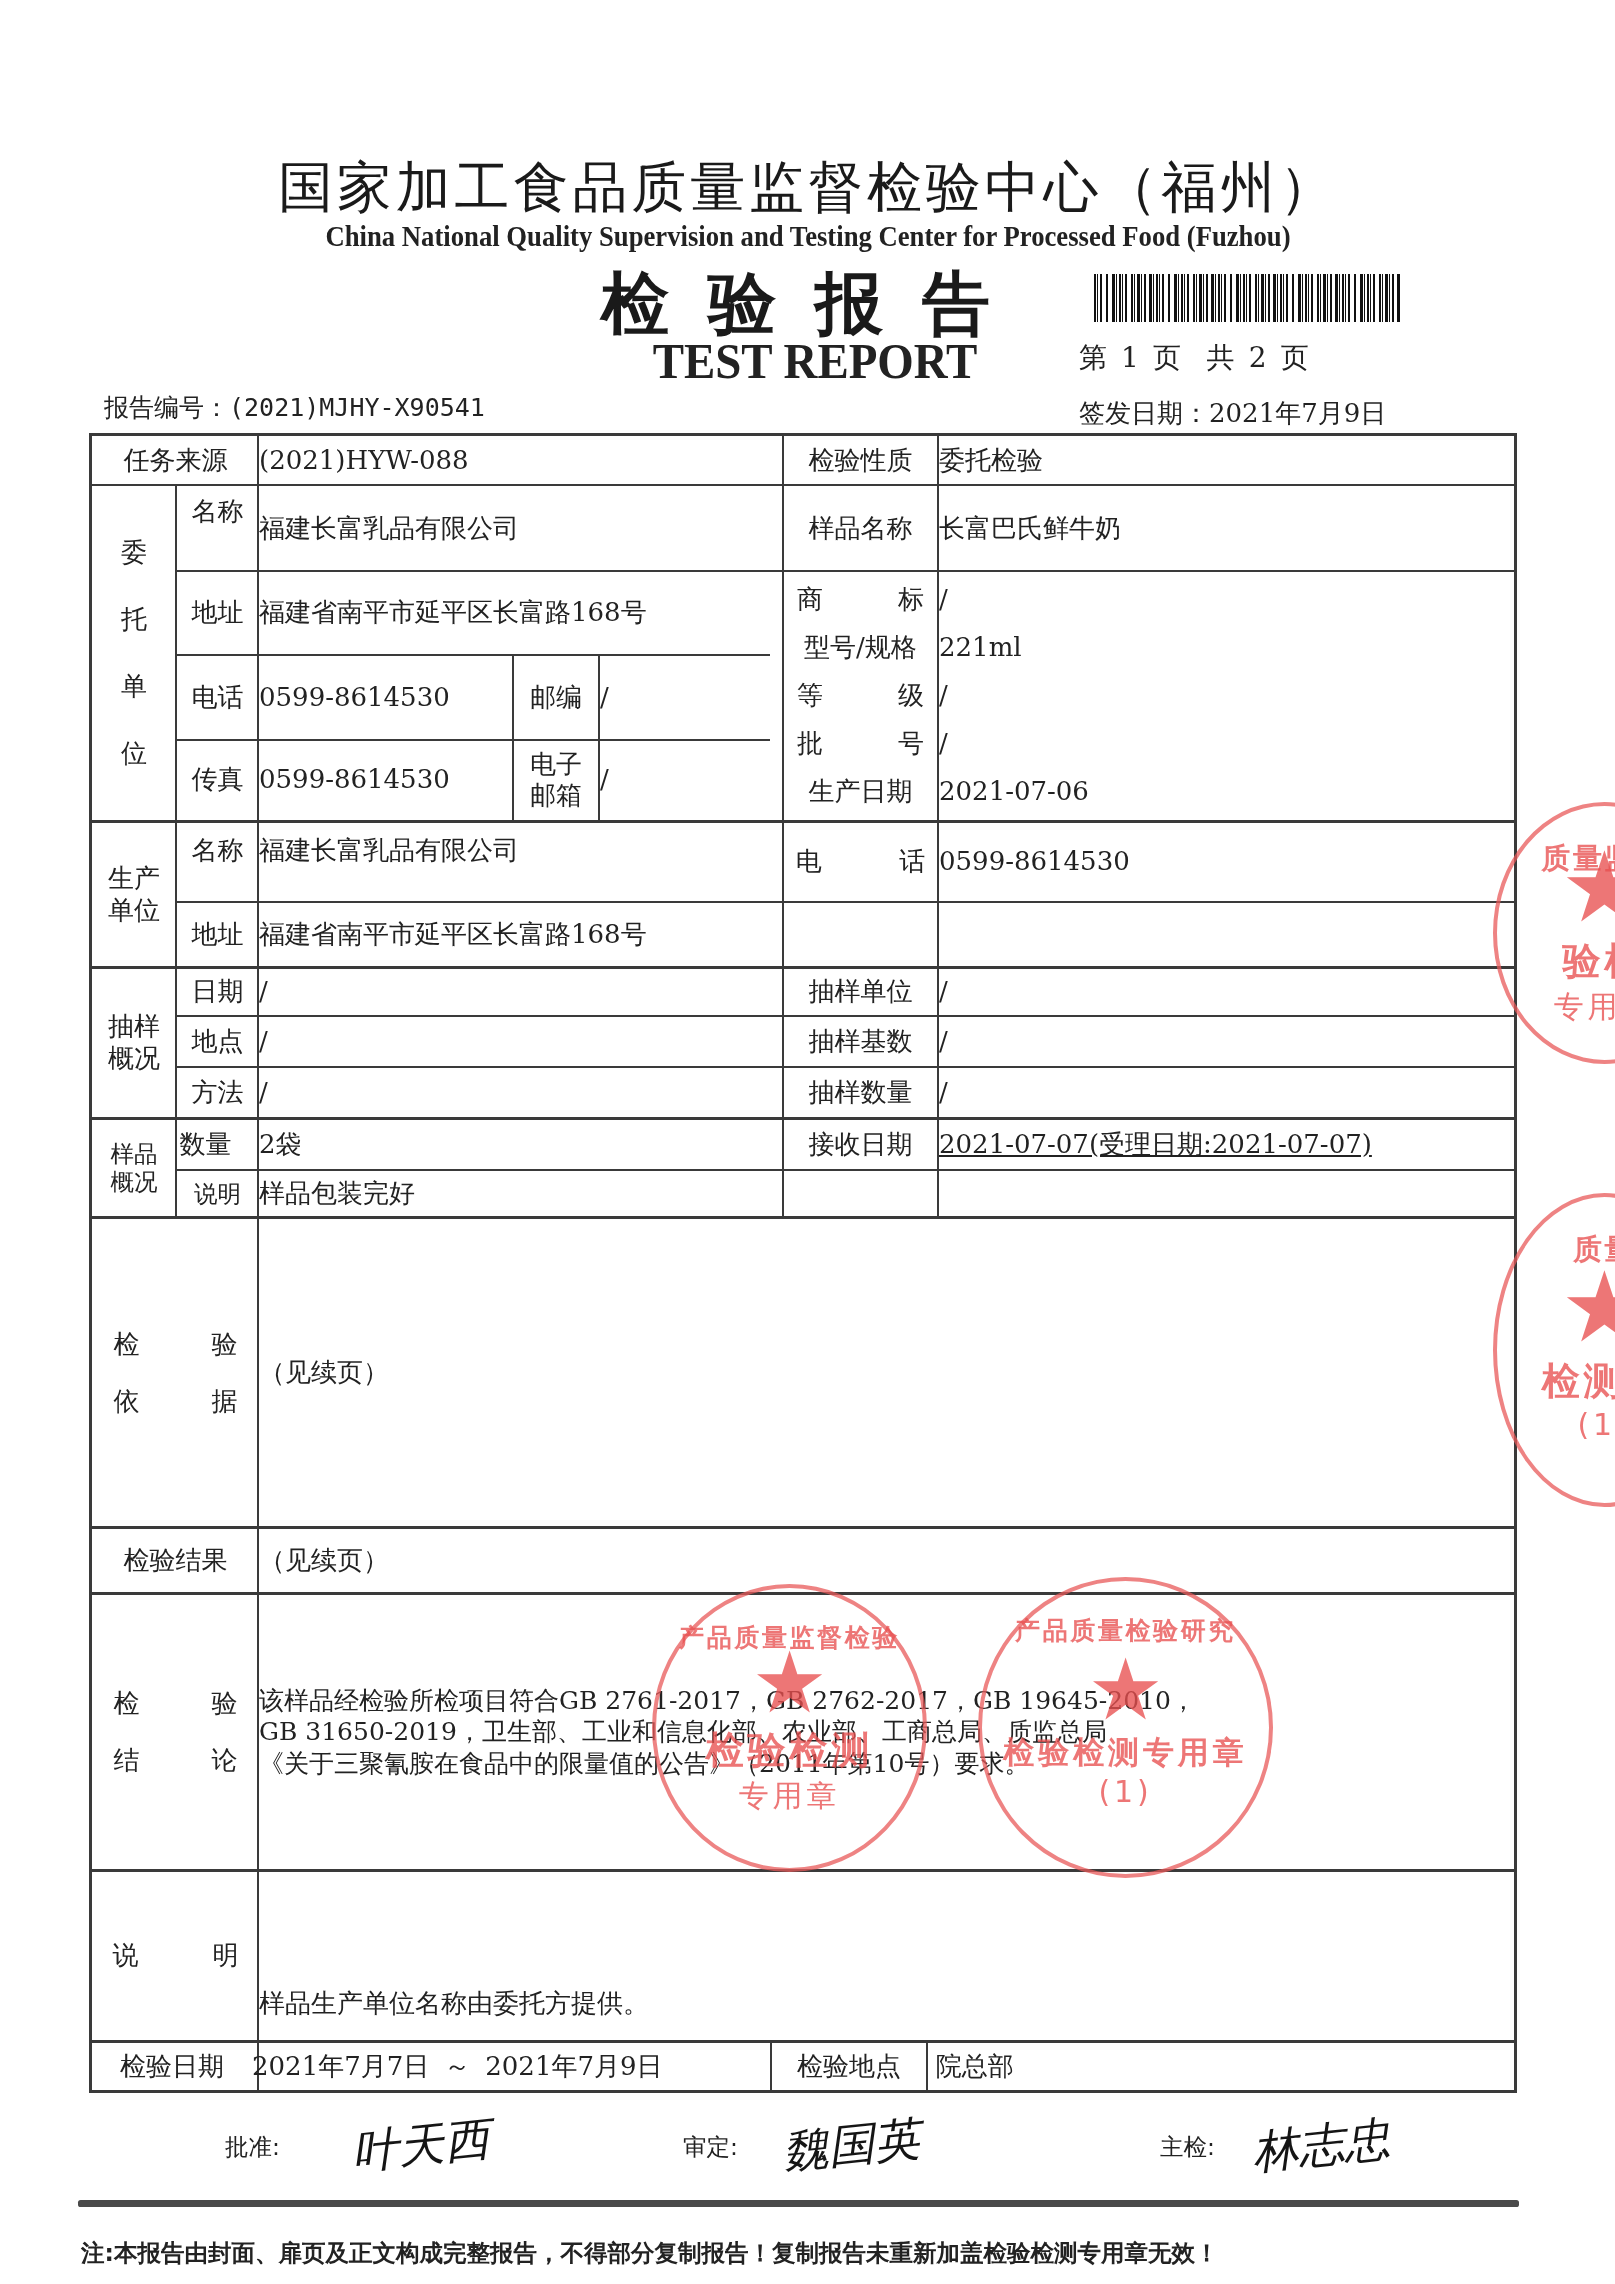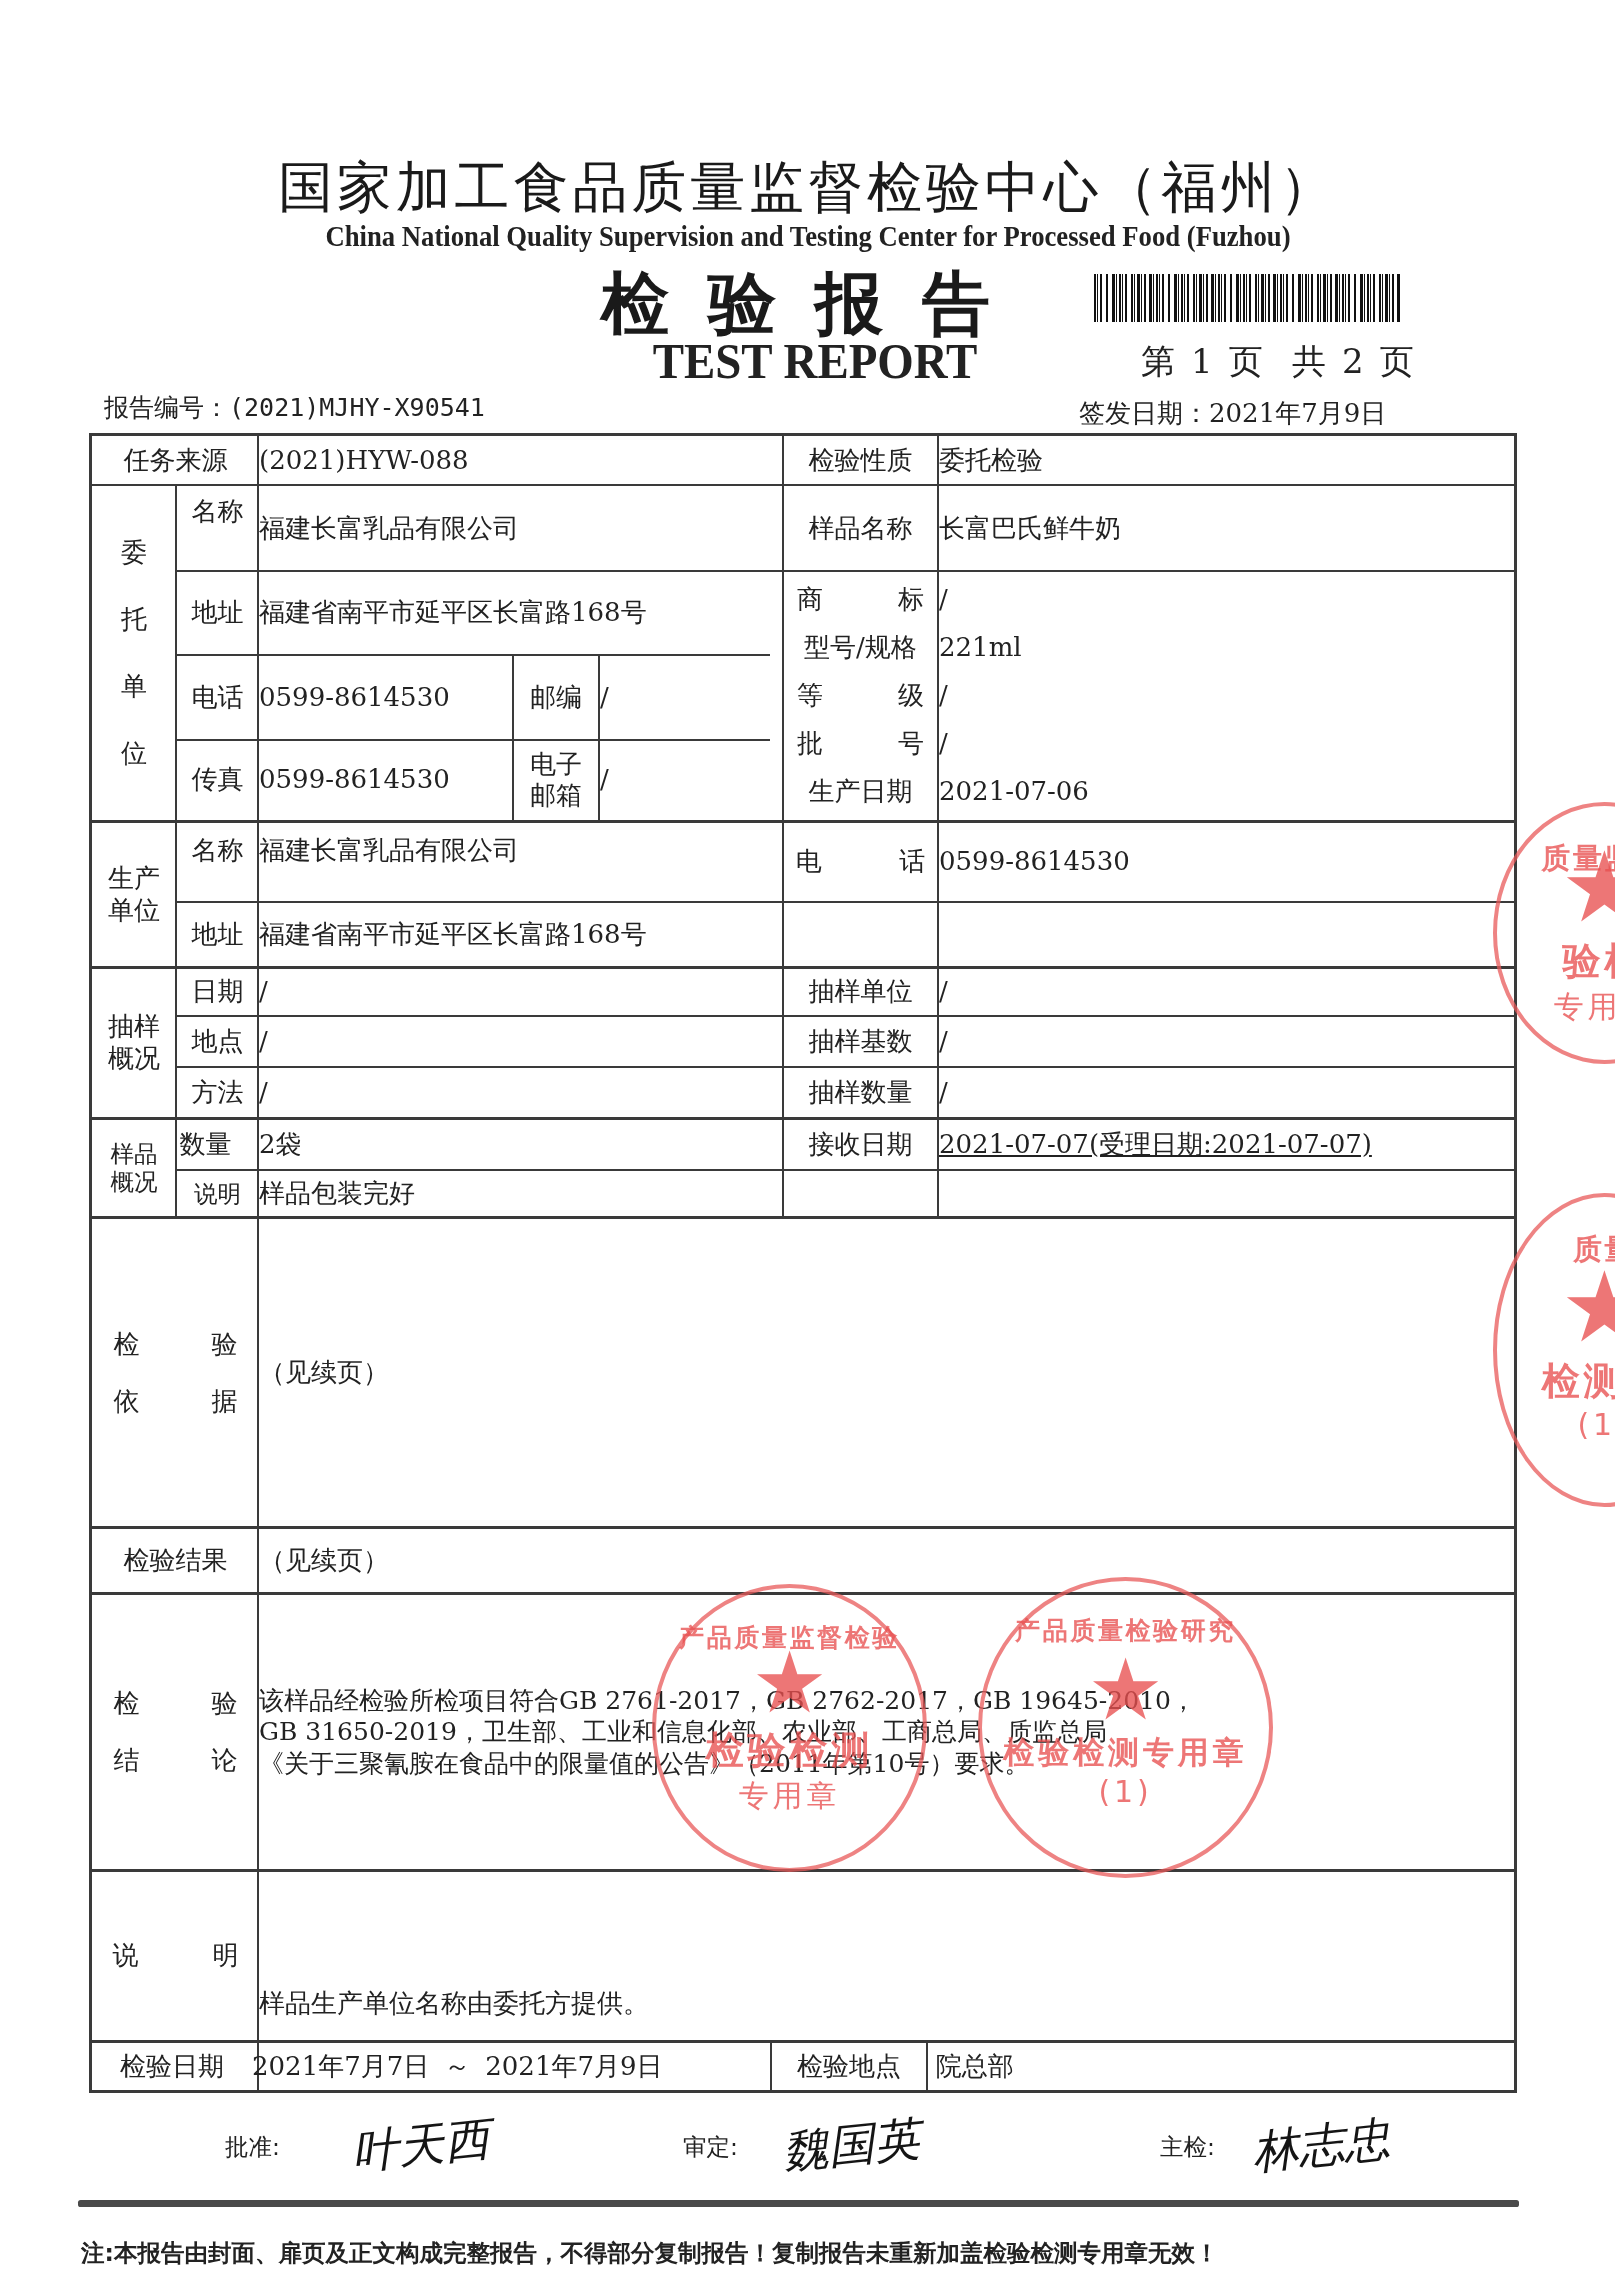--- a/index.html
+++ b/index.html
@@ -9,21 +9,21 @@
   .title-cn { left: 0; width: 1616px; top: 151px; text-align: center; font-size: 55px; letter-spacing: 3.9px;
               font-family: "DejaVu Sans", "Liberation Sans", sans-serif; font-weight: 400; color: #1a1a1a; }
   .title-en { left: 0; width: 1616px; top: 220px; text-align: center; font-size: 29px; font-weight: 700;
               font-family: "Liberation Serif", serif; transform: scaleX(0.92); }
   .report-cn { left: 587px; width: 456px; top: 259px; text-align: center; font-size: 68px; letter-spacing: 39px;
                font-family: "DejaVu Sans", sans-serif; font-weight: 700; color: #1a1a1a; }
   .report-en { left: 587px; width: 456px; top: 332px; text-align: center; font-size: 51px; font-weight: 700;
                font-family: "Liberation Serif", serif; transform: scaleX(0.92); }
   .barcode { left: 1094px; top: 274px; width: 306px; height: 48px;
              background: repeating-linear-gradient(90deg, #111 0 2px, #fff 2px 3.3px, #111 3.3px 3.9px, #fff 3.9px 5.9px, #111 5.9px 8.5px, #fff 8.5px 9.8px, #111 9.8px 10.4px, #fff 10.4px 12.4px); }
-  .page-no { left: 1141px; top: 339px; font-size: 34px; letter-spacing: 2.6px; font-family: "DejaVu Serif", serif; }
+  .page-no { left: 1079px; top: 339px; font-size: 28px; letter-spacing: 2.6px; font-family: "DejaVu Serif", serif; }
   .report-no { left: 104px; top: 391px; font-size: 25px; font-family: "DejaVu Sans Mono", monospace; }
   .issue-date { left: 1079px; top: 396px; font-size: 26px; font-family: "DejaVu Serif", serif; }
 
   
   .tbl { left: 89px; top: 433px; width: 1428px; height: 1660px; border: 3.3px solid #3a3a3a; box-sizing: border-box; }
   .hl { position: absolute; height: 2px; background: #3a3a3a; }
   .hl.thick { height: 3.3px; }
   .vl { position: absolute; width: 2px; background: #3a3a3a; }
   .cell { position: absolute; font-size: 26px; line-height: 1.2; display: flex; align-items: center; box-sizing: border-box; }
   .lbl { justify-content: center; text-align: center; }

